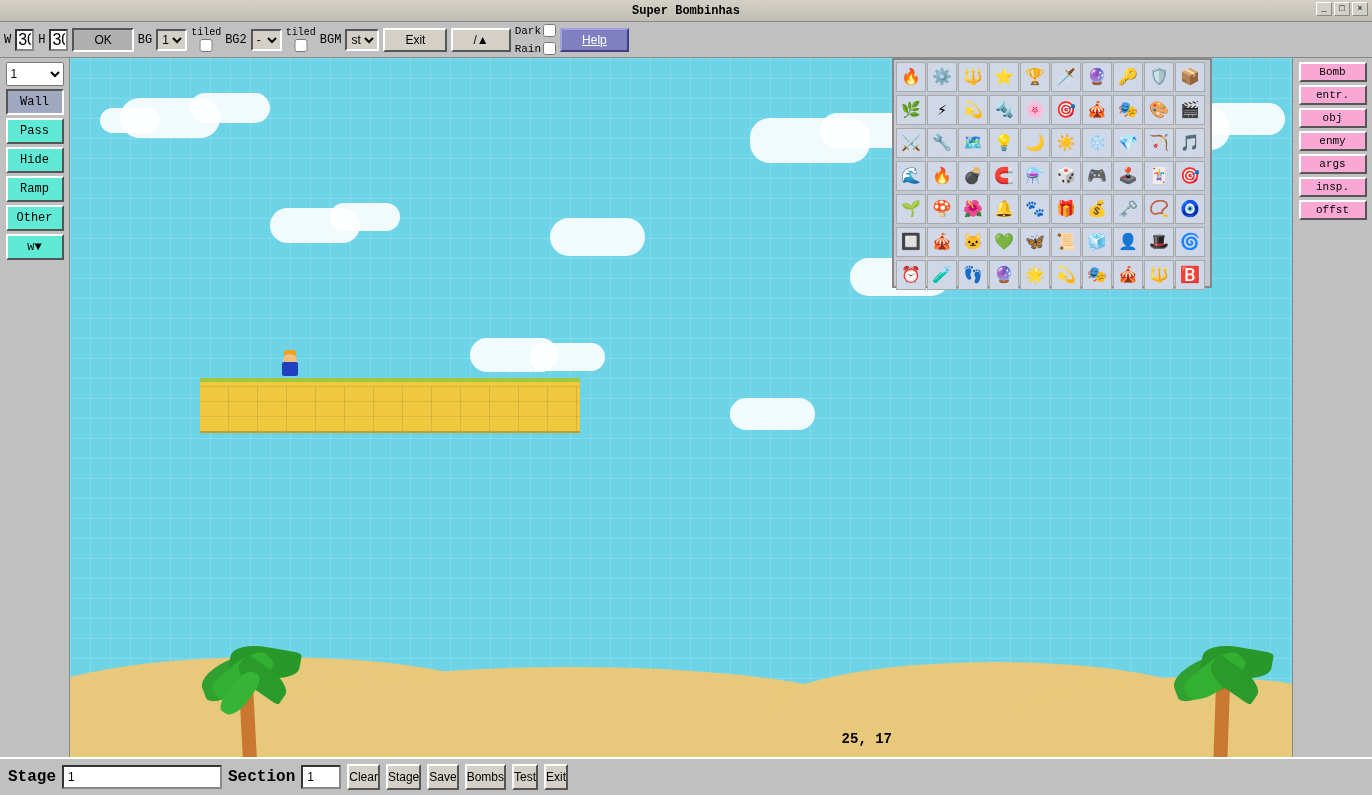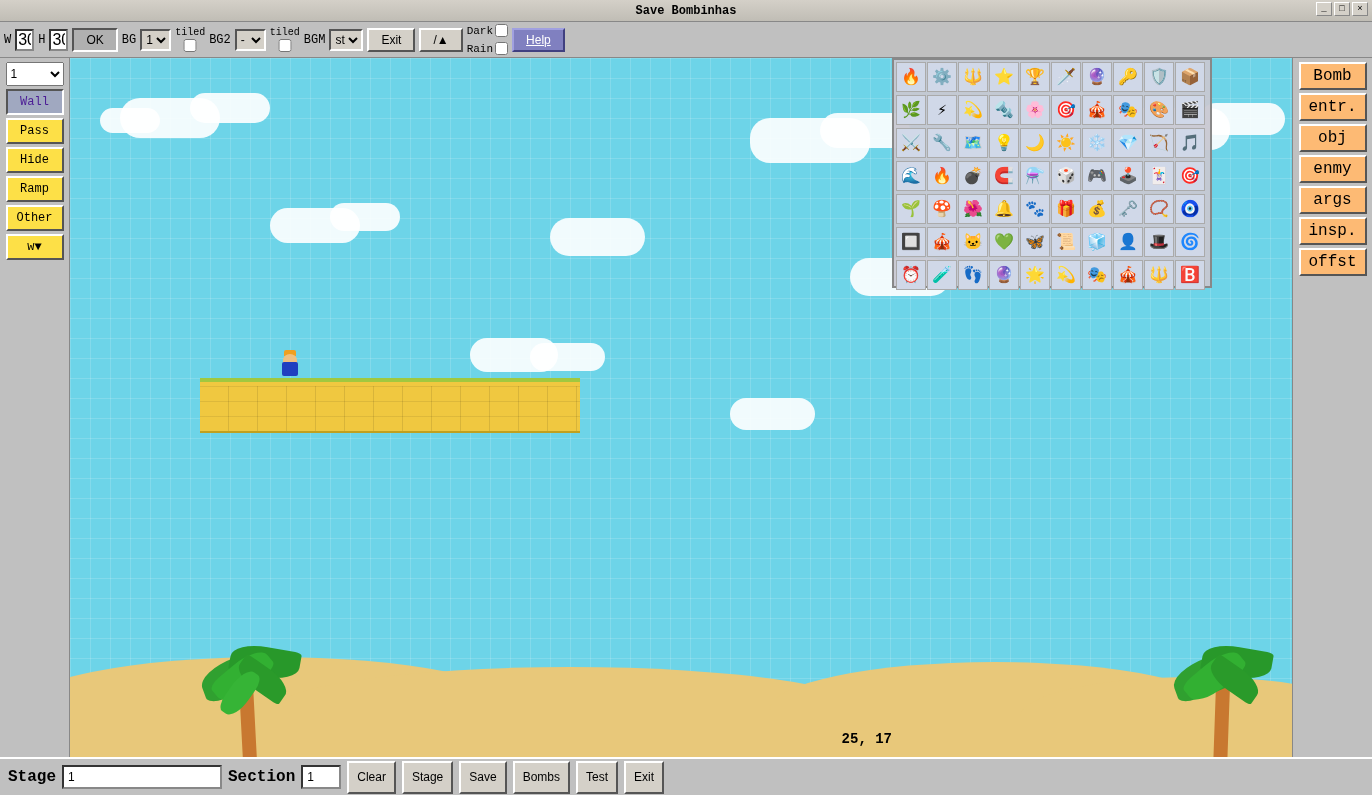--- a/index.html
+++ b/index.html
@@ -63,21 +63,21 @@
     .toolbar-input {
       width: 19px;
       height: 22px;
       border: 2px inset #888;
       background: #fff;
       font-size: 16px;
       padding: 1px;
     }
     .toolbar-btn {
       height: 24px;
-      padding: 2px 12px;
+      padding: 2px 20px;
       background: #d4d0c8;
       border: 2px solid;
       border-top-color: #fff;
       border-left-color: #fff;
       border-right-color: #555;
       border-bottom-color: #555;
       font-size: 12px;
       cursor: pointer;
       white-space: nowrap;
     }
@@ -122,39 +122,39 @@
       display: flex;
       flex-direction: column;
       align-items: center;
       padding: 4px 2px;
       gap: 3px;
       z-index: 10;
     }
     .left-btn {
       width: 58px;
       height: 26px;
-      background: #fde047;
+      background: #5eead4;
       border: 2px solid;
       border-top-color: #fff;
       border-left-color: #fff;
       border-right-color: #555;
       border-bottom-color: #555;
       font-size: 12px;
       cursor: pointer;
       display: flex;
       align-items: center;
       justify-content: center;
     }
     .left-btn.active {
       border-top-color: #555;
       border-left-color: #555;
       border-right-color: #fff;
       border-bottom-color: #fff;
       background: #a0a8c0;
-      color: #4c1d95;
+      color: #000000;
     }
     .left-select {
       width: 58px;
       height: 24px;
       font-size: 12px;
     }
     #canvas-area {
       flex: 1;
       position: relative;
       overflow: hidden;
@@ -251,28 +251,28 @@
       border-left: 1px solid #888;
       display: flex;
       flex-direction: column;
       align-items: center;
       padding: 4px 2px;
       gap: 3px;
       z-index: 10;
     }
     .right-btn {
       width: 68px;
-      height: 28px;
-      background: #fdba74;
+      height: 20px;
+      background: #f9a8d4;
       border: 2px solid;
       border-top-color: #fff;
       border-left-color: #fff;
       border-right-color: #555;
       border-bottom-color: #555;
-      font-size: 16px;
+      font-size: 11px;
       cursor: pointer;
       display: flex;
       align-items: center;
       justify-content: center;
     }
     
     #icon-palette {
       position: absolute;
       right: 80px;
       top: 0;
@@ -324,37 +324,37 @@
       font-weight: bold;
     }
     .bottom-input {
       height: 24px;
       border: 2px inset #888;
       background: #fff;
       font-size: 12px;
       padding: 2px 4px;
     }
     .bottom-btn {
-      height: 33px;
-      padding: 2px 8px;
+      height: 26px;
+      padding: 2px 0;
       background: #d4d0c8;
       border: 2px solid;
       border-top-color: #fff;
       border-left-color: #fff;
       border-right-color: #555;
       border-bottom-color: #555;
       font-size: 12px;
       cursor: pointer;
     }
   </style>
 </head>
 <body>
 
 <div id="title-bar">
-  <span id="title-text">Save Bombinhas</span>
+  <span id="title-text">Super Bombinhas</span>
   <div id="window-controls">
     <div class="win-btn">_</div>
     <div class="win-btn">□</div>
     <div class="win-btn">×</div>
   </div>
 </div>
 
 <div id="toolbar">
   <span class="toolbar-label">W</span>
   <input class="toolbar-input" type="text" value="300" style="">

